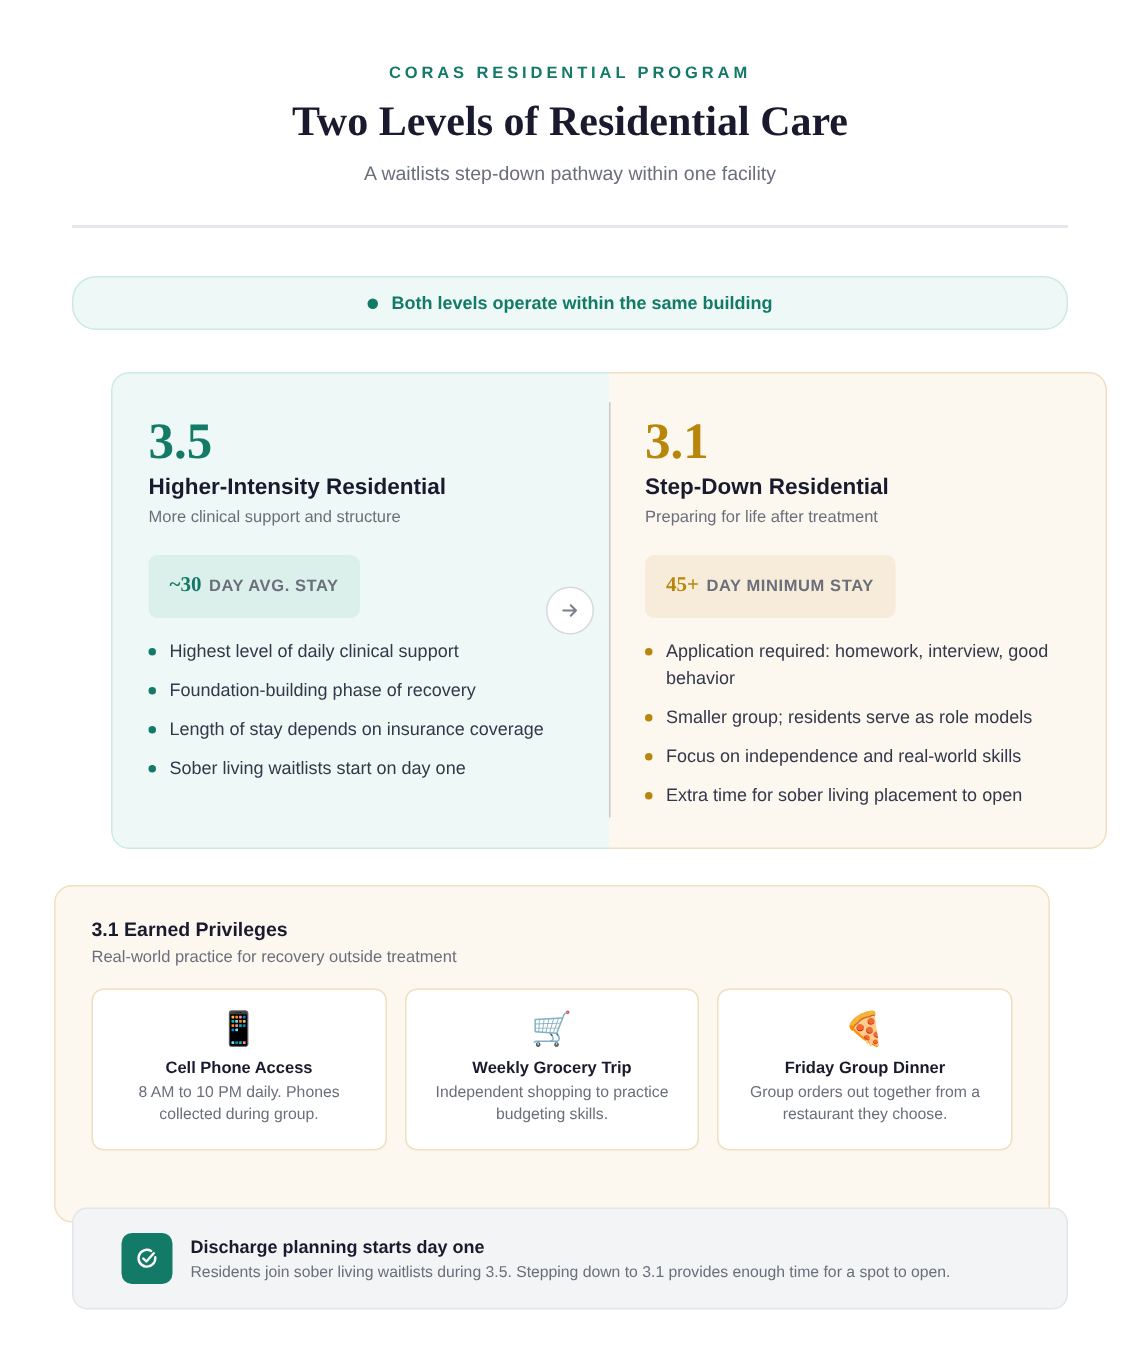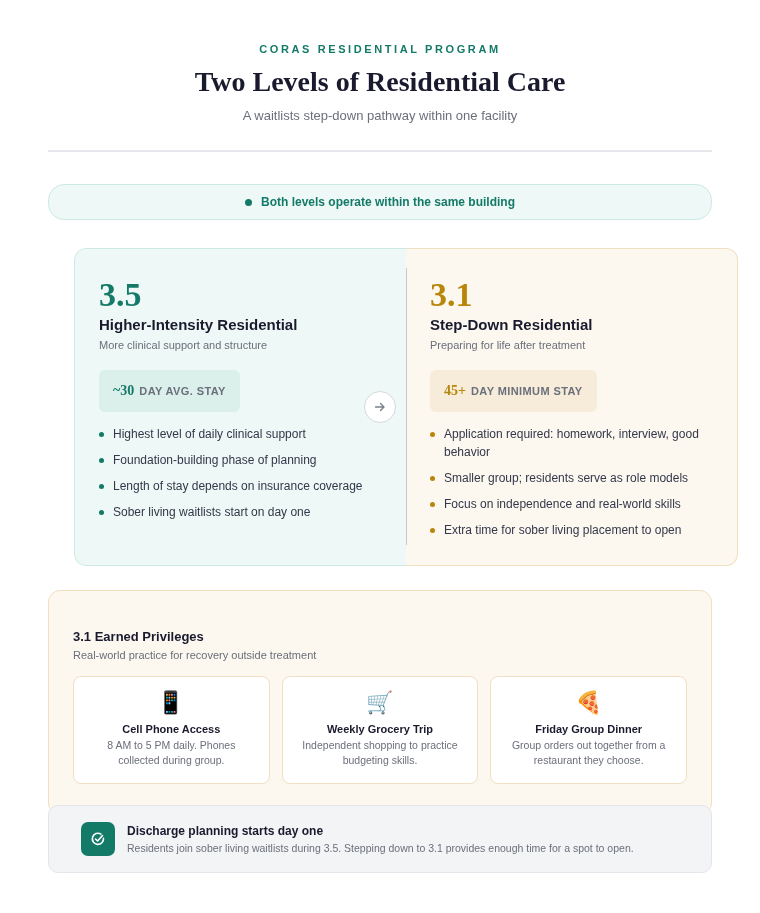--- a/index.html
+++ b/index.html
@@ -38,21 +38,21 @@
 
     .bullets { list-style: none; margin-top: 13px; }
     .bullets li { position: relative; padding-left: 14px; font-size: 12px; color: #33384a; line-height: 18px; margin-bottom: 8px; }
     .bullets li::before { content: ""; position: absolute; left: 0; top: 7px; width: 5px; height: 5px; border-radius: 50%; }
     .level-a .bullets li::before { background: #147a68; }
     .level-b .bullets li::before { background: #b8860b; }
     .level-b .bullets li { padding-right: 0; }
 
     .arrow-btn { position: absolute; left: 364px; top: 391px; width: 32px; height: 32px; border-radius: 50%; background: #ffffff; border: 1px solid #d8d8de; display: flex; align-items: center; justify-content: center; z-index: 2; }
 
-    .privileges { position: absolute; left: 48px; top: 590px; width: 664px; height: 225px; background: #fcf7ef; border: 1px solid #f0dfc0; border-radius: 12px; padding: 38px 24px 0 24px; }
+    .privileges { position: absolute; left: 36px; top: 590px; width: 664px; height: 225px; background: #fcf7ef; border: 1px solid #f0dfc0; border-radius: 12px; padding: 21px 24px 0 24px; }
     .priv-title { font-size: 13px; font-weight: 700; color: #1a1a2e; line-height: 16px; }
     .priv-sub { font-size: 11px; color: #6b6f7b; margin-top: 3px; line-height: 14px; }
     .priv-cards { display: flex; gap: 12px; margin-top: 14px; }
     .priv-card { width: 197px; height: 108px; background: #ffffff; border: 1px solid #f0dfc0; border-radius: 8px; text-align: center; padding-top: 13px; }
     .priv-icon { font-size: 22px; line-height: 26px; height: 26px; }
     .priv-name { font-size: 11px; font-weight: 700; color: #1a1a2e; margin-top: 6px; line-height: 14px; }
     .priv-desc { font-size: 10.5px; color: #6b6f7b; margin-top: 2px; line-height: 15px; padding: 0 18px; }
 
     .discharge { position: absolute; left: 48px; top: 805px; width: 664px; height: 68px; background: #f3f4f6; border: 1px solid #e4e5ea; border-radius: 10px; display: flex; align-items: center; padding-left: 32px; gap: 12px; }
     .check-box { width: 34px; height: 34px; border-radius: 7px; background: #147a68; display: flex; align-items: center; justify-content: center; flex-shrink: 0; }
@@ -78,21 +78,21 @@
   <div class="level level-a">
     <div class="level-num">3.5</div>
     <div class="level-name">Higher-Intensity Residential</div>
     <div class="level-desc">More clinical support and structure</div>
     <div class="stay">
       <span class="stay-num">~30</span>
       <span class="stay-label">DAY AVG. STAY</span>
     </div>
     <ul class="bullets">
       <li>Highest level of daily clinical support</li>
-      <li>Foundation-building phase of planning</li>
+      <li>Foundation-building phase of recovery</li>
       <li>Length of stay depends on insurance coverage</li>
       <li>Sober living waitlists start on day one</li>
     </ul>
   </div>
   <div class="level level-b">
     <div class="level-num">3.1</div>
     <div class="level-name">Step-Down Residential</div>
     <div class="level-desc">Preparing for life after treatment</div>
     <div class="stay">
       <span class="stay-num">45+</span>
@@ -114,21 +114,21 @@
   </svg>
 </div>
 
 <section class="privileges">
   <div class="priv-title">3.1 Earned Privileges</div>
   <div class="priv-sub">Real-world practice for recovery outside treatment</div>
   <div class="priv-cards">
     <div class="priv-card">
       <div class="priv-icon">📱</div>
       <div class="priv-name">Cell Phone Access</div>
-      <div class="priv-desc">8 AM to 5 PM daily. Phones collected during group.</div>
+      <div class="priv-desc">8 AM to 10 PM daily. Phones collected during group.</div>
     </div>
     <div class="priv-card">
       <div class="priv-icon">🛒</div>
       <div class="priv-name">Weekly Grocery Trip</div>
       <div class="priv-desc">Independent shopping to practice budgeting skills.</div>
     </div>
     <div class="priv-card">
       <div class="priv-icon">🍕</div>
       <div class="priv-name">Friday Group Dinner</div>
       <div class="priv-desc">Group orders out together from a restaurant they choose.</div>

